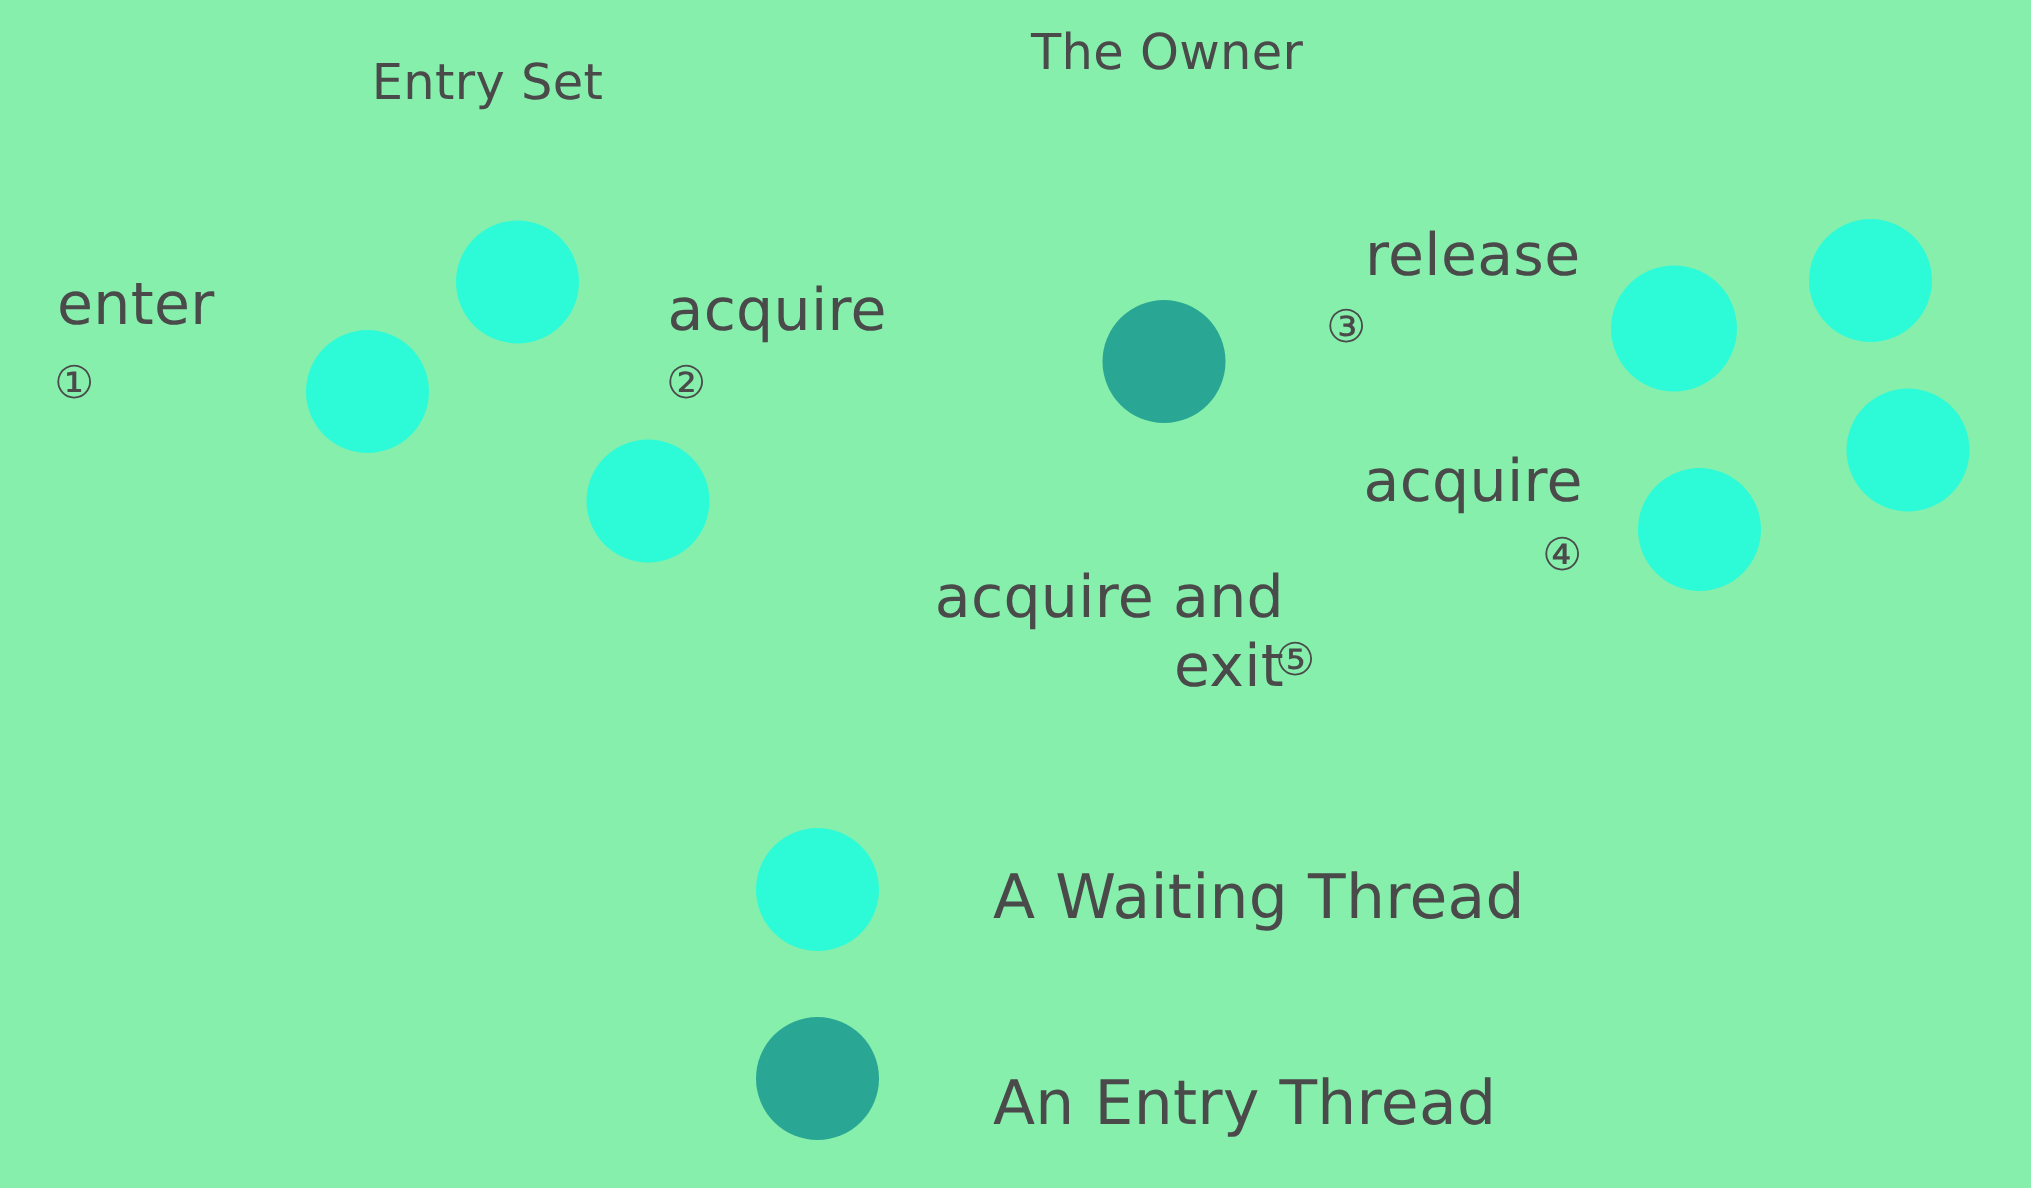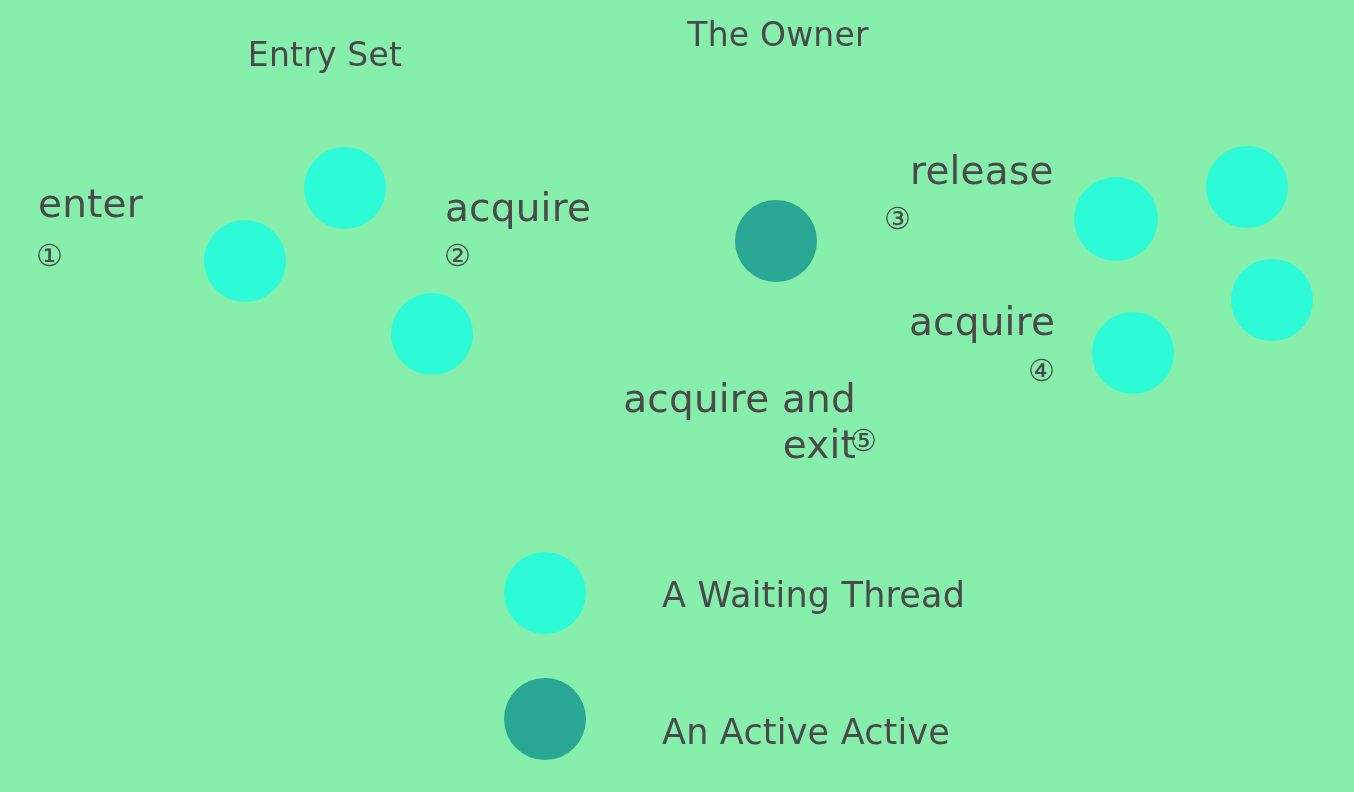--- a/index.html
+++ b/index.html
@@ -35,21 +35,21 @@
   }
   .step-label {
     font-size: 39px;
     letter-spacing: 0.2px;
   }
   .step-num {
     font-size: 30px;
     letter-spacing: 0px;
   }
   .legend-label {
-    font-size: 35px;
+    font-size: 41px;
     letter-spacing: 0.2px;
   }
   .ctr   { transform: translateX(-50%); }
   .right { transform: translateX(-100%); }
   .multiline {
     line-height: 1.18;
     text-align: right;
     white-space: pre-line;
   }
 </style>
@@ -92,18 +92,18 @@
 
   <div>
 
     <div>
       <div class="node" style="left:504px; top:552px; width:82px; height:82px; background:#2dfbd8;"></div>
       <div class="label legend-label" style="left:662px; top:578px;">A Waiting Thread</div>
     </div>
 
     <div>
       <div class="node" style="left:504px; top:678px; width:82px; height:82px; background:#2aa694;"></div>
-      <div class="label legend-label" style="left:662px; top:715px;">An Active Active</div>
+      <div class="label legend-label" style="left:662px; top:715px;">An Entry Thread</div>
     </div>
 
   </div>
 
 </div>
 
 </body></html>

